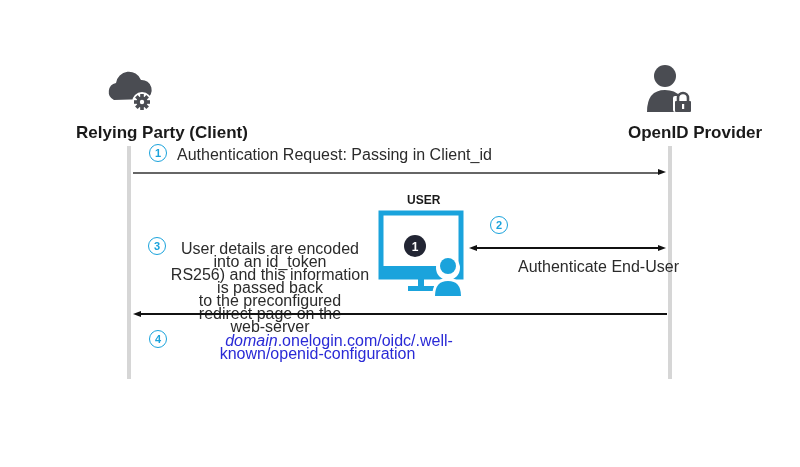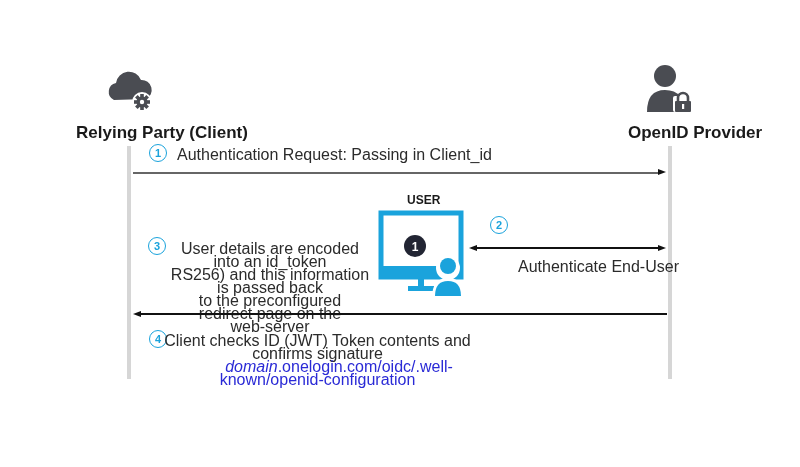--- a/index.html
+++ b/index.html
@@ -84,15 +84,14 @@
   <div>User details are encoded into an id_token</div>
   <div>RS256) and this information is passed back</div>
   <div>to the preconfigured redirect page on the</div>
   <div>web-server</div>
 </div>
 <div class="head-l" style="left:133px;top:310.5px;"></div>
 <div class="arrow-line" style="left:140px;top:313px;width:527px;"></div>
 
 <div class="step-num" style="left:149px;top:330px;">4</div>
 <div class="step-text" style="left:160px;top:334px;width:315px;text-align:center;">
-  <div>Client checks ID (JWT) Token contents and confirms signature</div>
   <div class="link"><i>domain</i><span>.onelogin.com/oidc/.well-known/openid-configuration</span></div>
 </div>
 
 </body></html>

